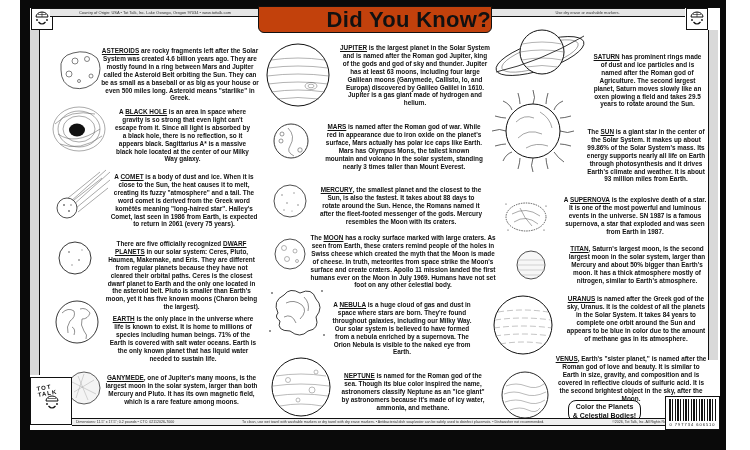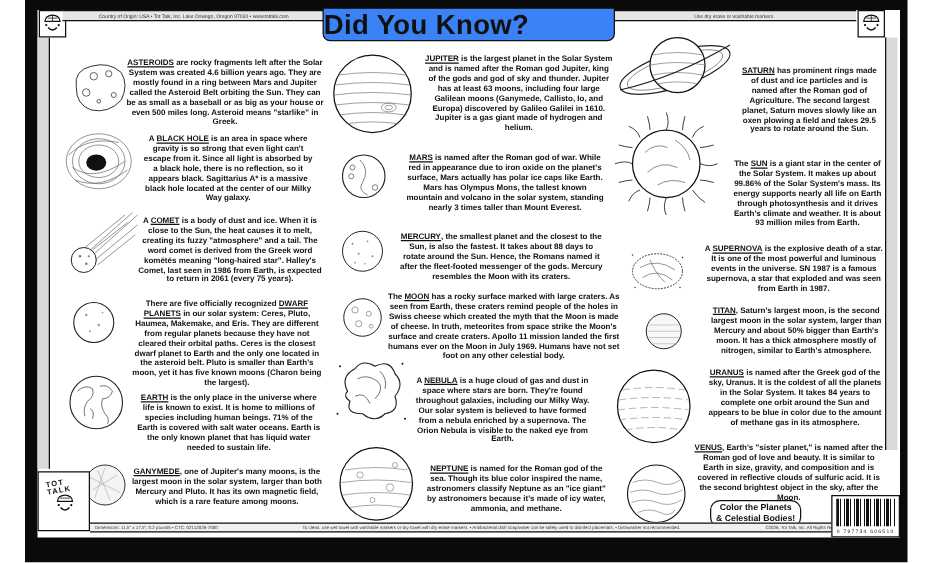--- a/index.html
+++ b/index.html
@@ -13,21 +13,21 @@
   .strip-right { position: absolute; left: 708px; top: 30px; width: 10px; height: 330px; background: #d9d9d9; border-left: 1.5px solid #111; }
 
   .topbar { position: absolute; top: 8px; height: 9px; background: #e6e6e6; border-bottom: 1.5px solid #111; border-top: 1px solid #111; font-size: 4px; color: #333; display: flex; align-items: center; justify-content: center; }
   .topbar.left { left: 50px; width: 210px; }
   .topbar.right { left: 490px; width: 195px; }
 
   .logo-small { position: absolute; top: 8px; width: 22px; height: 22px; background: #fff; border: 1px solid #111; display: flex; align-items: center; justify-content: center; }
   .logo-small.l { left: 31px; }
   .logo-small.r { left: 686px; }
 
-  .title-box { position: absolute; left: 258px; top: 6px; width: 234px; height: 27px; border: 1.5px solid #111; border-radius: 0 0 6px 6px; background: #3b82f6; display: flex; align-items: center; justify-content: flex-start; }
+  .title-box { position: absolute; left: 258px; top: 6px; width: 234px; height: 27px; border: 1.5px solid #111; border-radius: 0 0 6px 6px; background: #c2410c; display: flex; align-items: center; justify-content: flex-end; }
   .title { font-size: 22px; font-weight: bold; color: #111; letter-spacing: 0.3px; }
 
   .footer-bar { position: absolute; left: 72px; top: 418px; width: 610px; height: 8px; background: #f0f0f0; border-top: 1.5px solid #111; border-bottom: 1px solid #111; font-size: 3.6px; color: #333; display: flex; align-items: center; justify-content: space-between; padding: 0 4px; white-space: nowrap; overflow: hidden; }
 
   .brand-box { position: absolute; left: 30px; top: 377px; width: 42px; height: 48px; border: 1px solid #111; background: #fff; }
   .brand-text { position: absolute; left: 6px; top: 5px; font-size: 6px; font-weight: bold; letter-spacing: 1px; color: #111; transform: rotate(-10deg); }
 
   .barcode { position: absolute; left: 665px; top: 396px; width: 55px; height: 34px; background: #fff; border: 1px solid #111; padding: 2px 3px; }
   .barcode-bars { height: 22px; width: 100%; background: repeating-linear-gradient(90deg, #111 0 2px, #fff 2px 3px, #111 3px 4px, #fff 4px 6px, #111 6px 7px, #fff 7px 8px); }
   .barcode-num { font-size: 4px; color: #111; text-align: center; margin-top: 1px; letter-spacing: 1px; }

